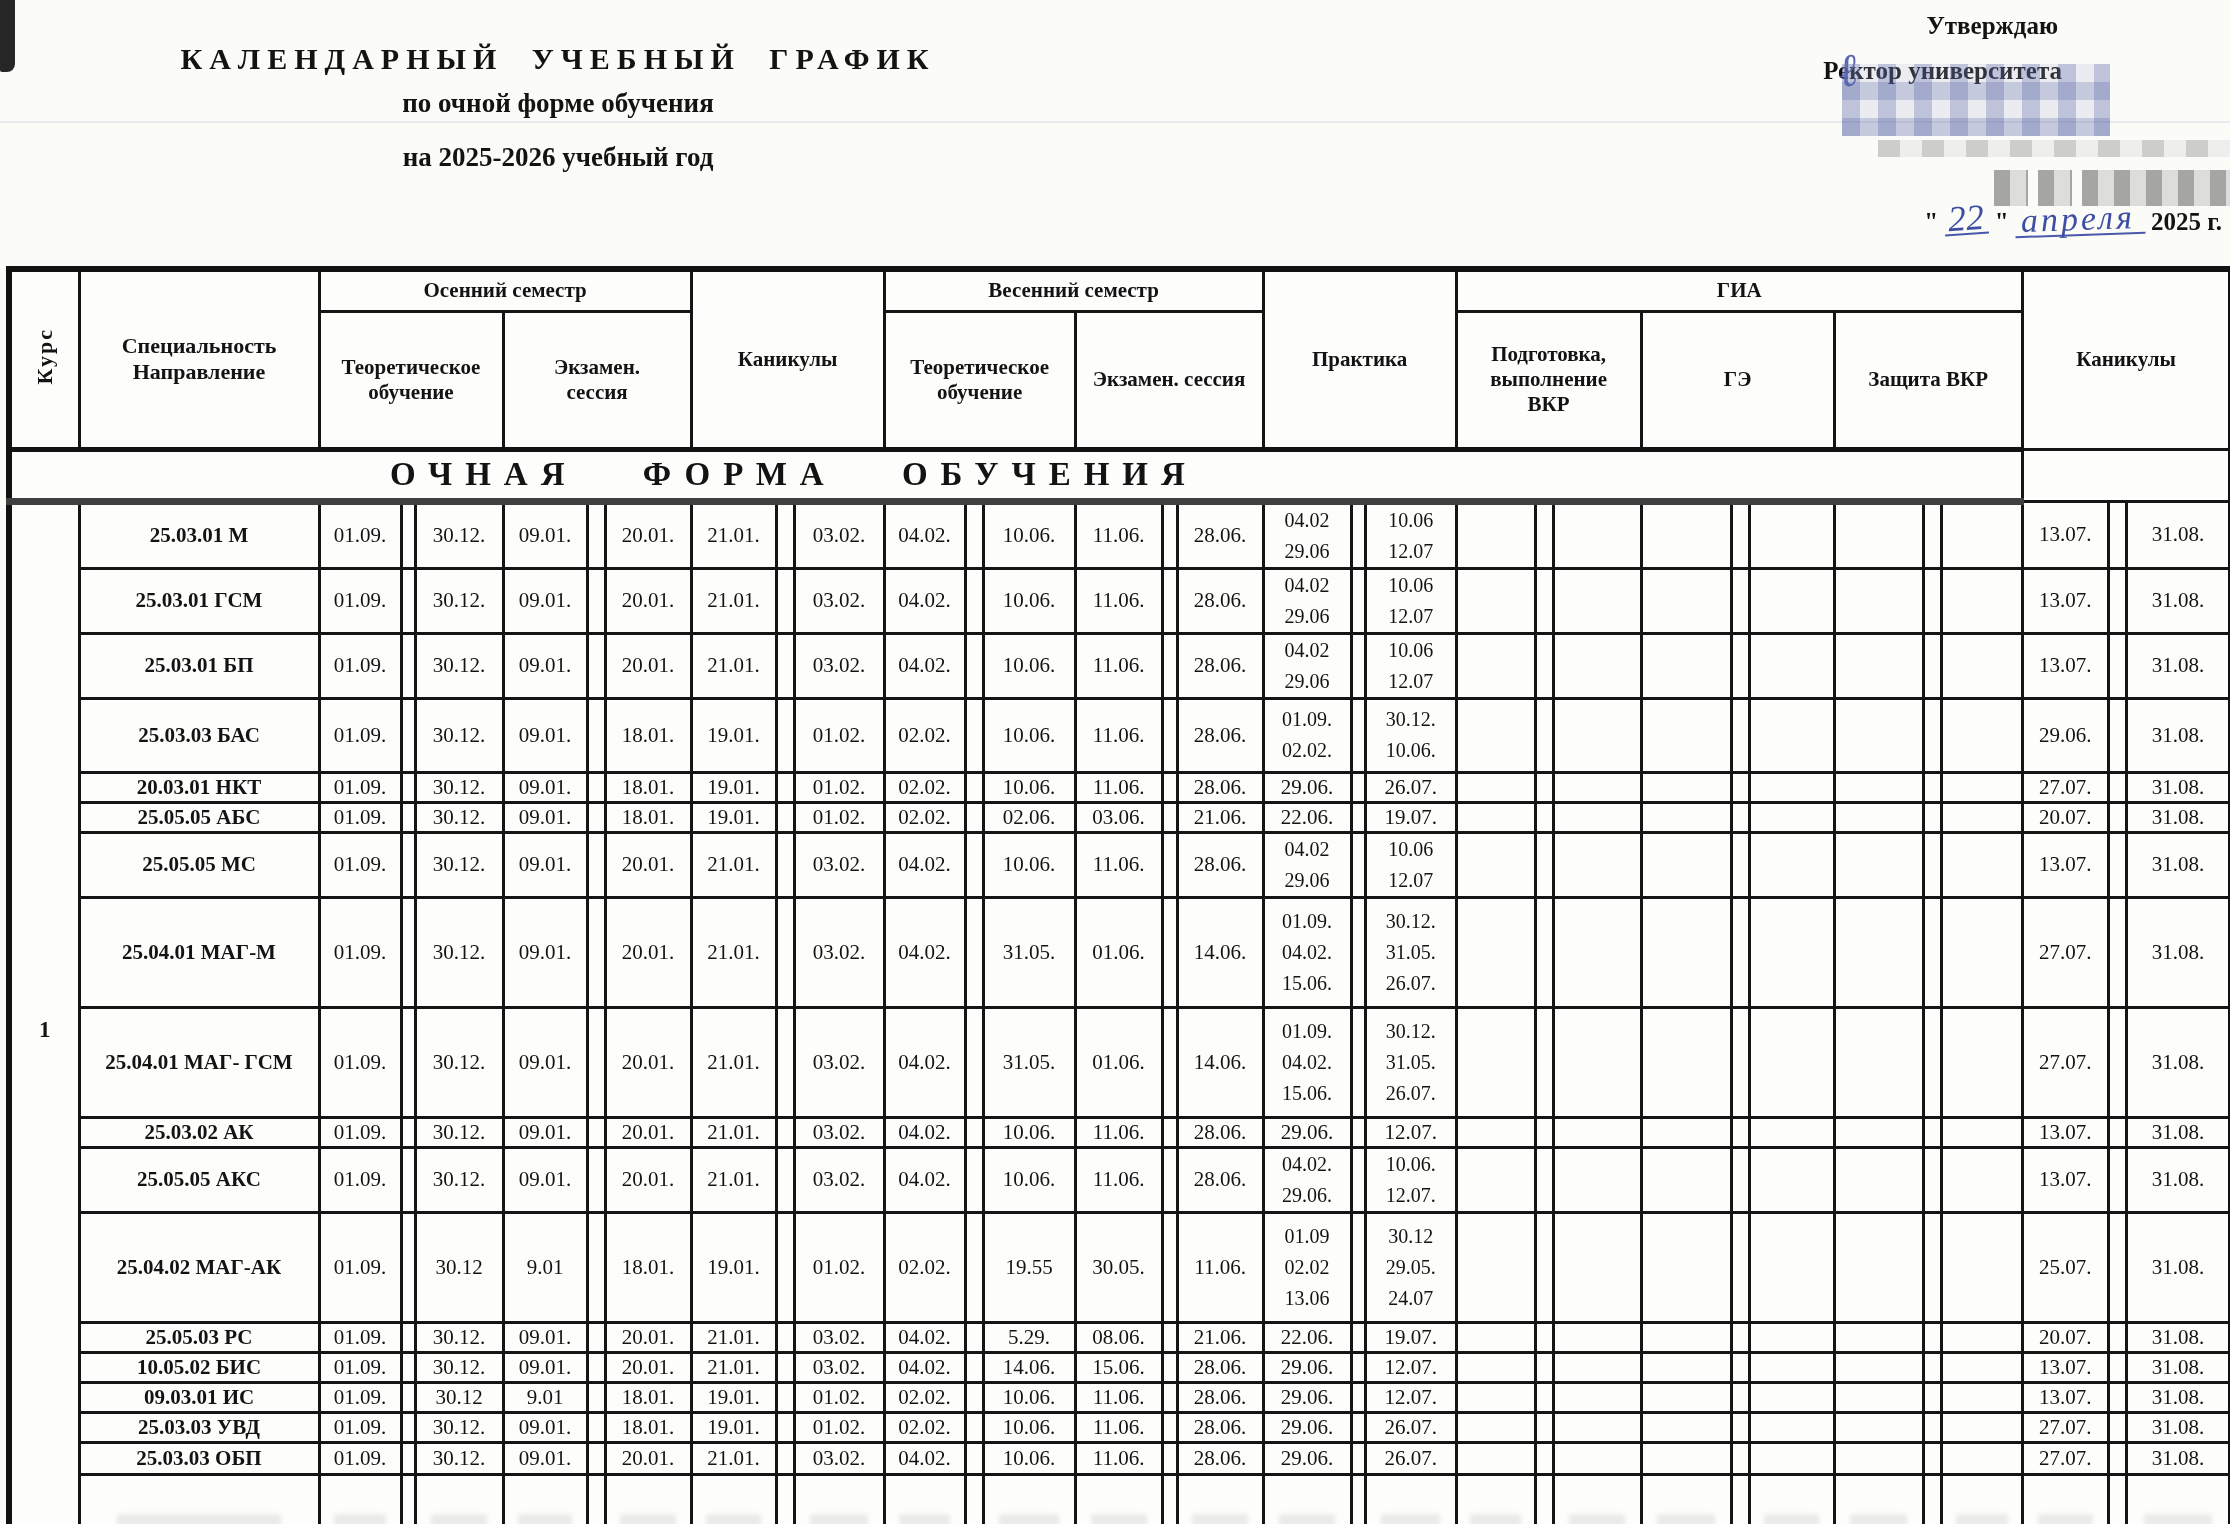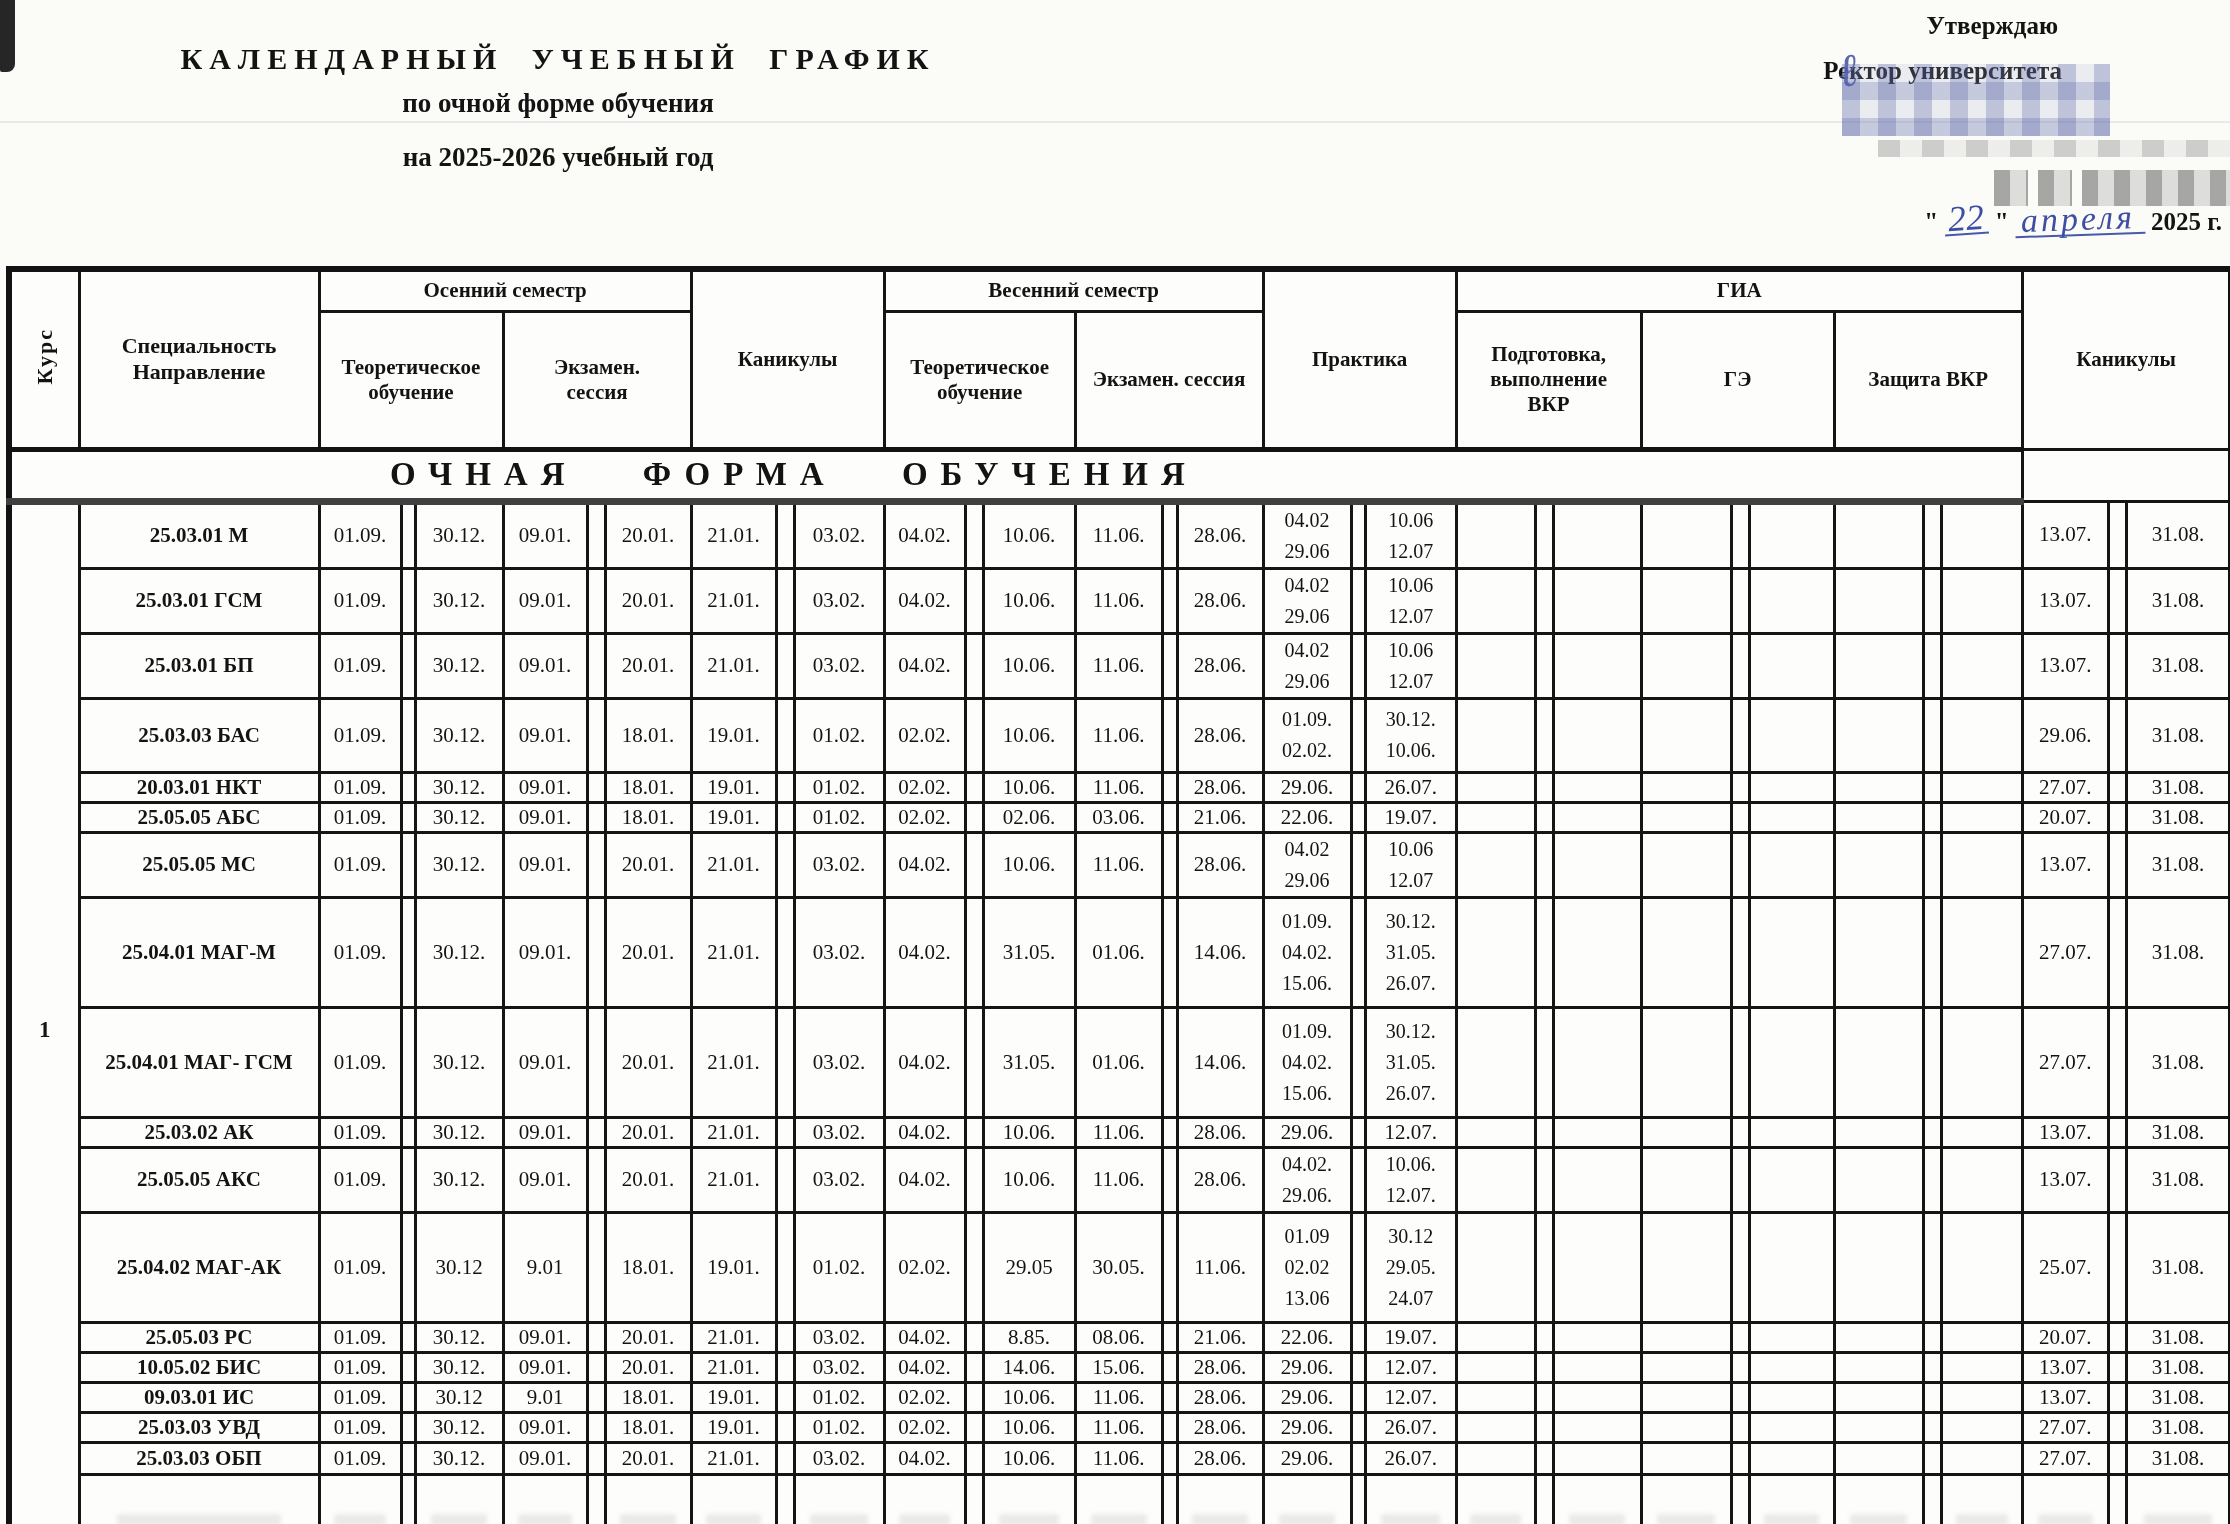--- a/index.html
+++ b/index.html
@@ -551,21 +551,21 @@
         <td class="gap"></td>
         <td class="dc">30.12</td>
         <td class="dc">9.01</td>
         <td class="gap"></td>
         <td class="dc">18.01.</td>
         <td class="dc">19.01.</td>
         <td class="gap"></td>
         <td class="dc">01.02.</td>
         <td class="dc">02.02.</td>
         <td class="gap"></td>
-        <td class="dc">29.05</td>
+        <td class="dc">19.55</td>
         <td class="dc">30.05.</td>
         <td class="gap"></td>
         <td class="dc">11.06.</td>
         <td class="dc multi">01.09
 02.02
 13.06</td>
         <td class="gap"></td>
         <td class="dc multi">30.12
 29.05.
 24.07</td>
@@ -588,21 +588,21 @@
         <td class="gap"></td>
         <td class="dc">30.12.</td>
         <td class="dc">09.01.</td>
         <td class="gap"></td>
         <td class="dc">20.01.</td>
         <td class="dc">21.01.</td>
         <td class="gap"></td>
         <td class="dc">03.02.</td>
         <td class="dc">04.02.</td>
         <td class="gap"></td>
-        <td class="dc">8.85.</td>
+        <td class="dc">5.29.</td>
         <td class="dc">08.06.</td>
         <td class="gap"></td>
         <td class="dc">21.06.</td>
         <td class="dc">22.06.</td>
         <td class="gap"></td>
         <td class="dc">19.07.</td>
         <td class="dc"></td>
         <td class="gap"></td>
         <td class="dc"></td>
         <td class="dc"></td>

